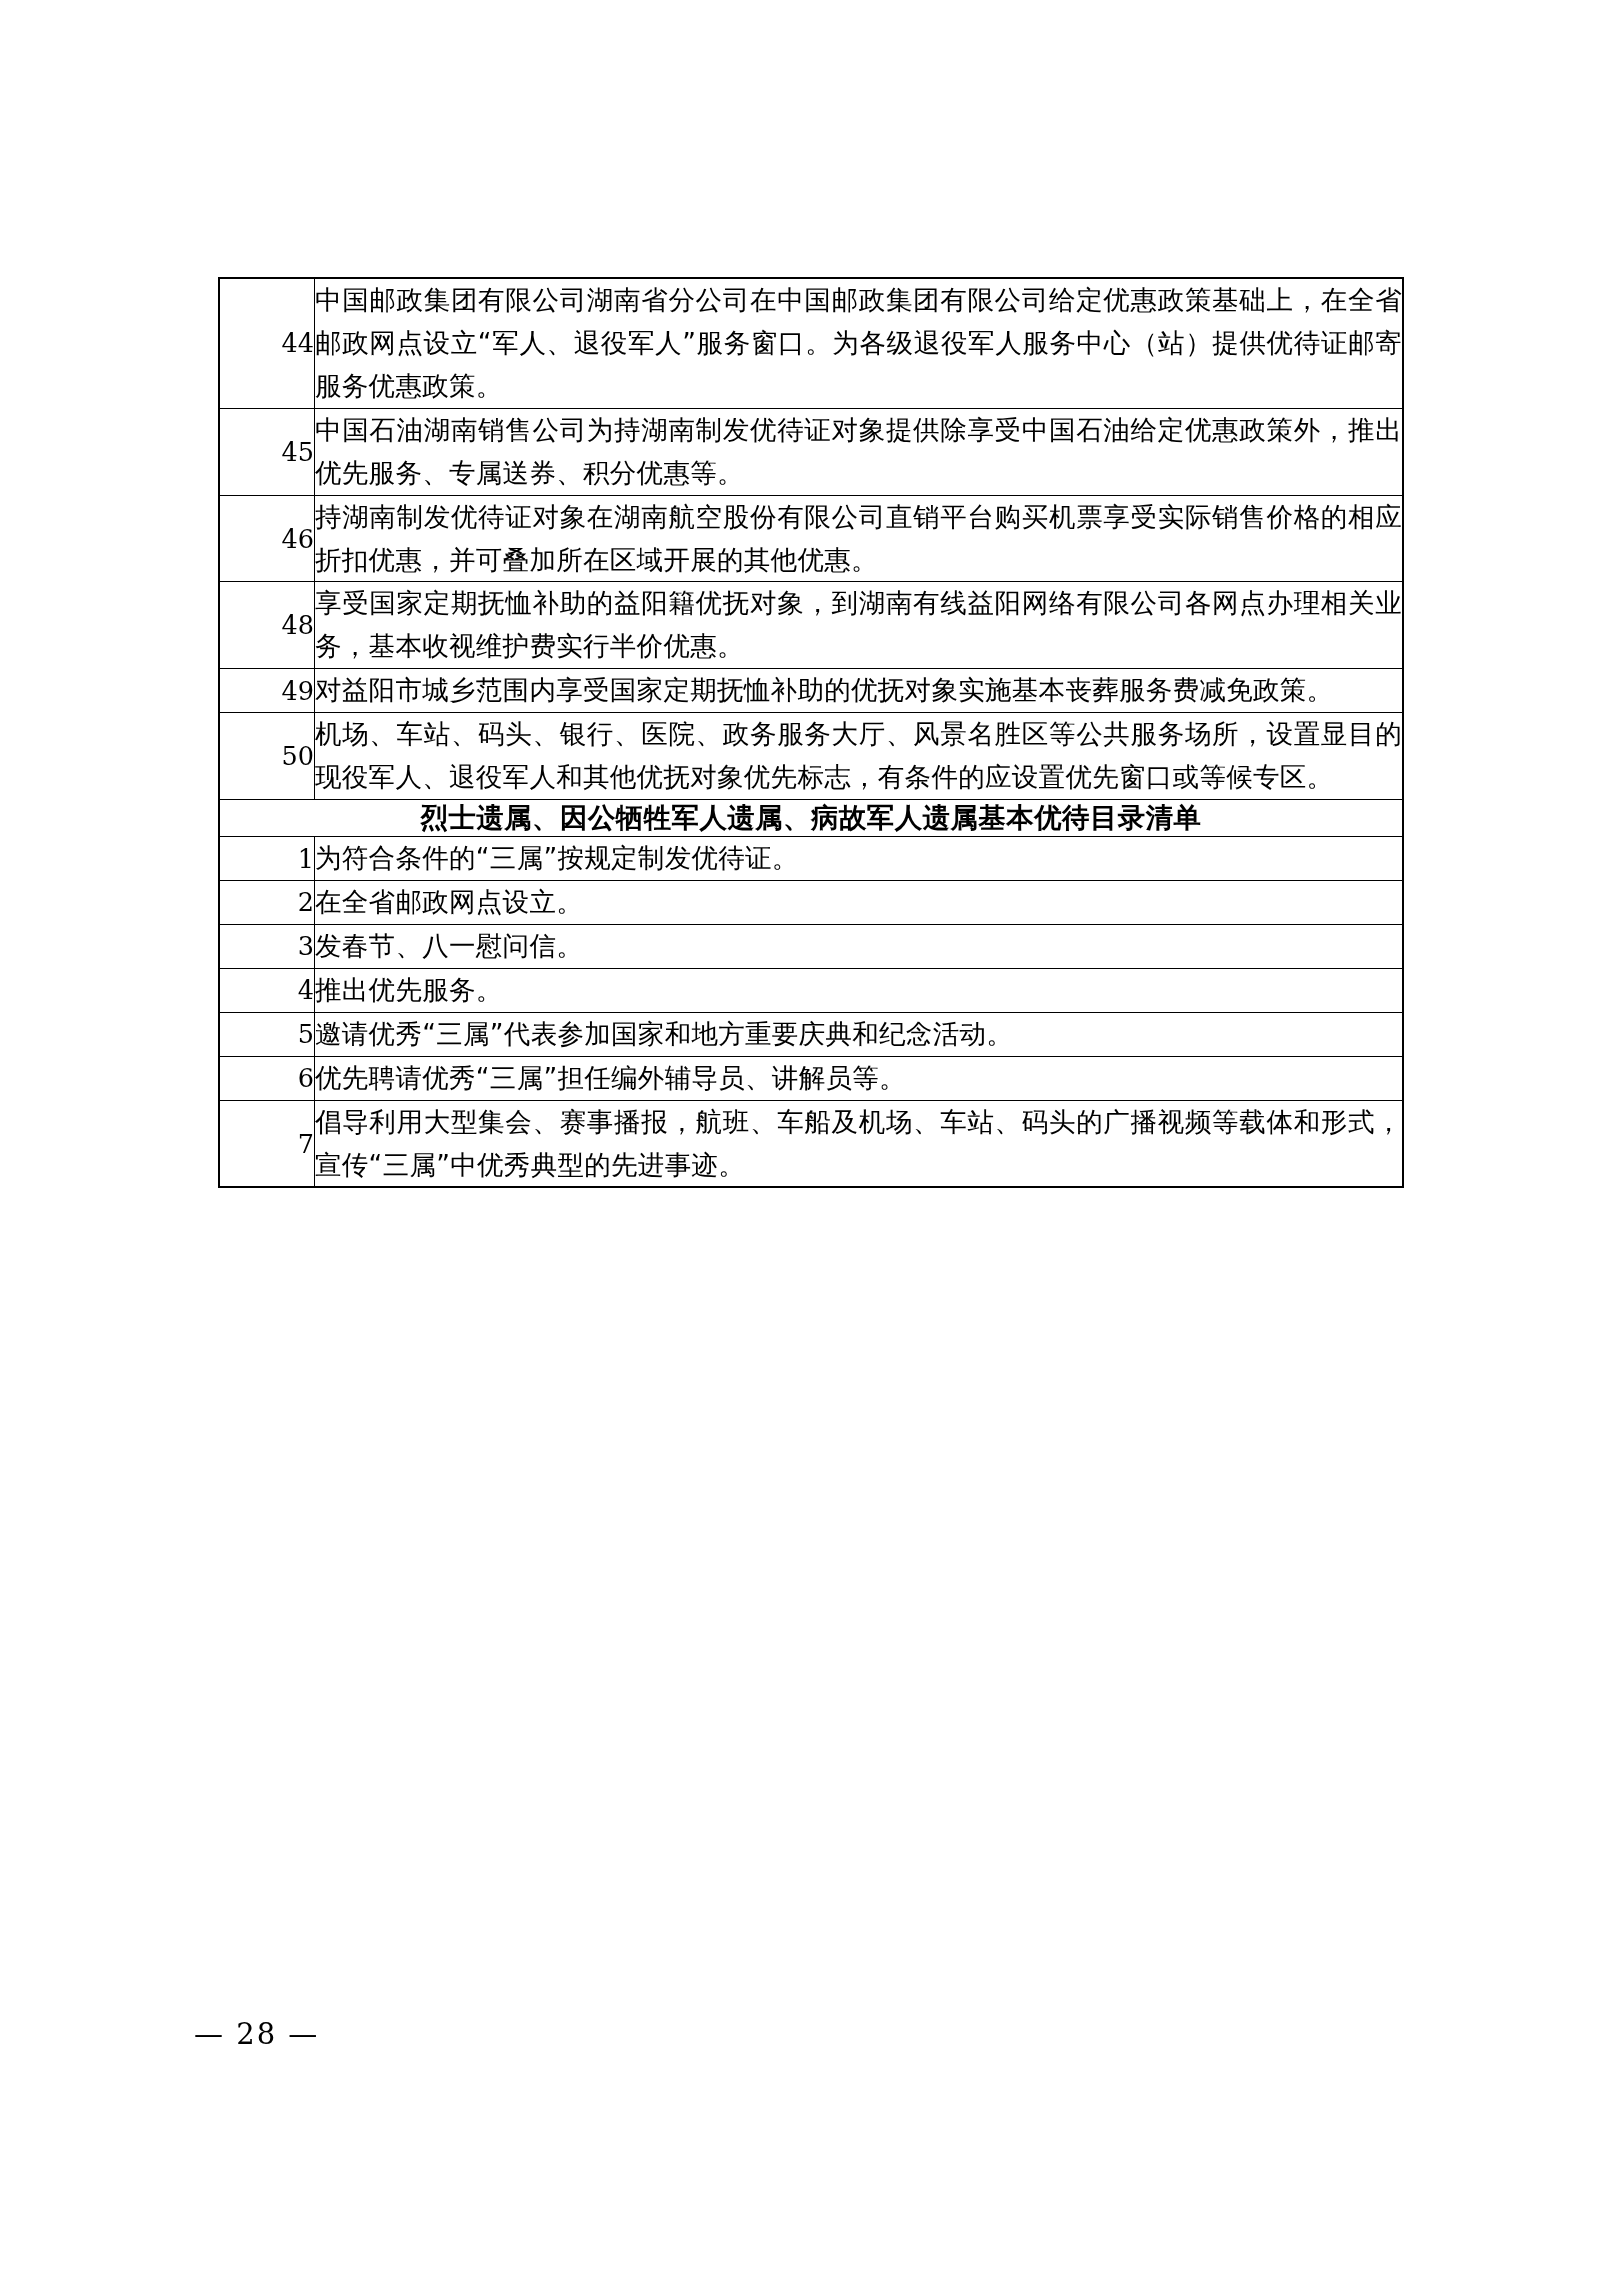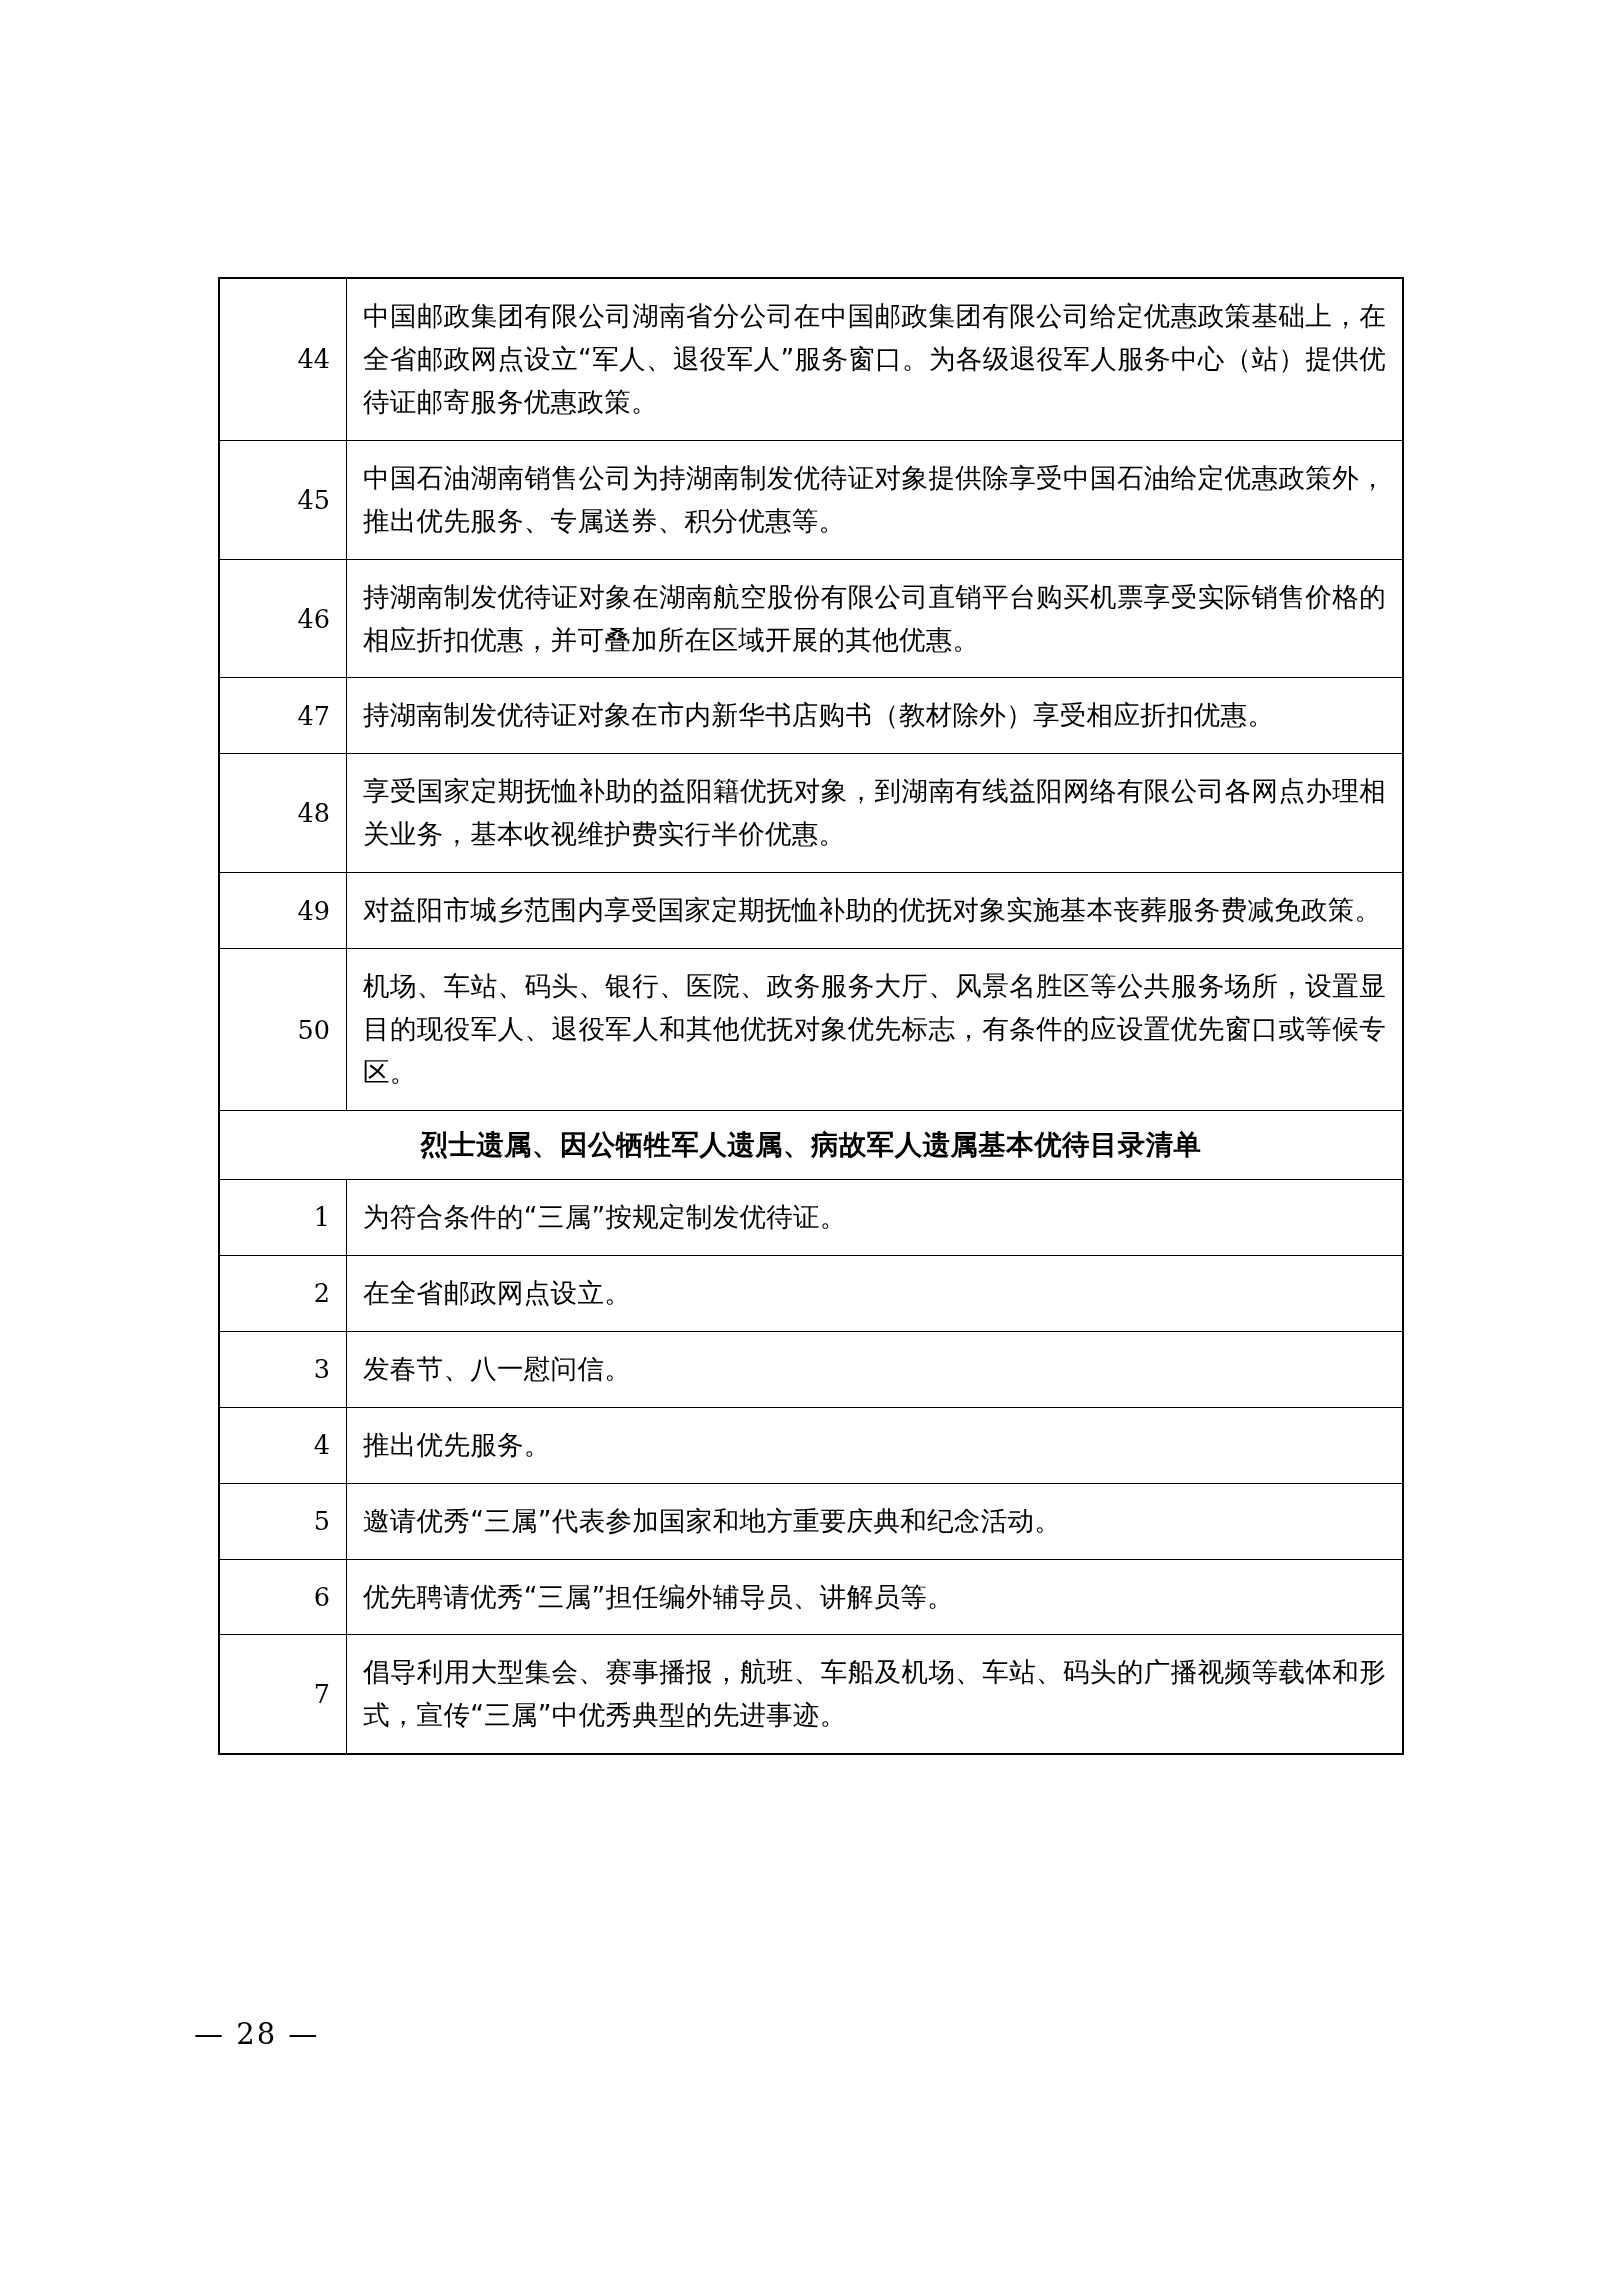--- a/index.html
+++ b/index.html
@@ -29,21 +29,21 @@
     width: 1186px;
   }
   table.doc-table {
     border-collapse: collapse;
     width: 100%;
     table-layout: fixed;
     border: 2.9px solid #000;
   }
   table.doc-table td {
     border: 1px solid #000;
-    padding: 16px;
+    padding: 0;
     vertical-align: middle;
   }
   td.num-cell {
     width: 94px;
     text-align: right;
     font-size: 25.5px;
     font-family: "DejaVu Serif", "Liberation Serif", serif;
     padding: 9.8px 0;
   }
   td.text-cell {
@@ -88,24 +88,20 @@
         </tr>
         <tr>
           <td class="num-cell">45</td>
           <td class="text-cell">中国石油湖南销售公司为持湖南制发优待证对象提供除享受中国石油给定优惠政策外，推出优先服务、专属送券、积分优惠等。</td>
         </tr>
         <tr>
           <td class="num-cell">46</td>
           <td class="text-cell">持湖南制发优待证对象在湖南航空股份有限公司直销平台购买机票享受实际销售价格的相应折扣优惠，并可叠加所在区域开展的其他优惠。</td>
         </tr>
         <tr>
-          <td class="num-cell">47</td>
-          <td class="text-cell">持湖南制发优待证对象在市内新华书店购书（教材除外）享受相应折扣优惠。</td>
-        </tr>
-        <tr>
           <td class="num-cell">48</td>
           <td class="text-cell">享受国家定期抚恤补助的益阳籍优抚对象，到湖南有线益阳网络有限公司各网点办理相关业务，基本收视维护费实行半价优惠。</td>
         </tr>
         <tr>
           <td class="num-cell">49</td>
           <td class="text-cell">对益阳市城乡范围内享受国家定期抚恤补助的优抚对象实施基本丧葬服务费减免政策。</td>
         </tr>
         <tr>
           <td class="num-cell">50</td>
           <td class="text-cell">机场、车站、码头、银行、医院、政务服务大厅、风景名胜区等公共服务场所，设置显目的现役军人、退役军人和其他优抚对象优先标志，有条件的应设置优先窗口或等候专区。</td>

